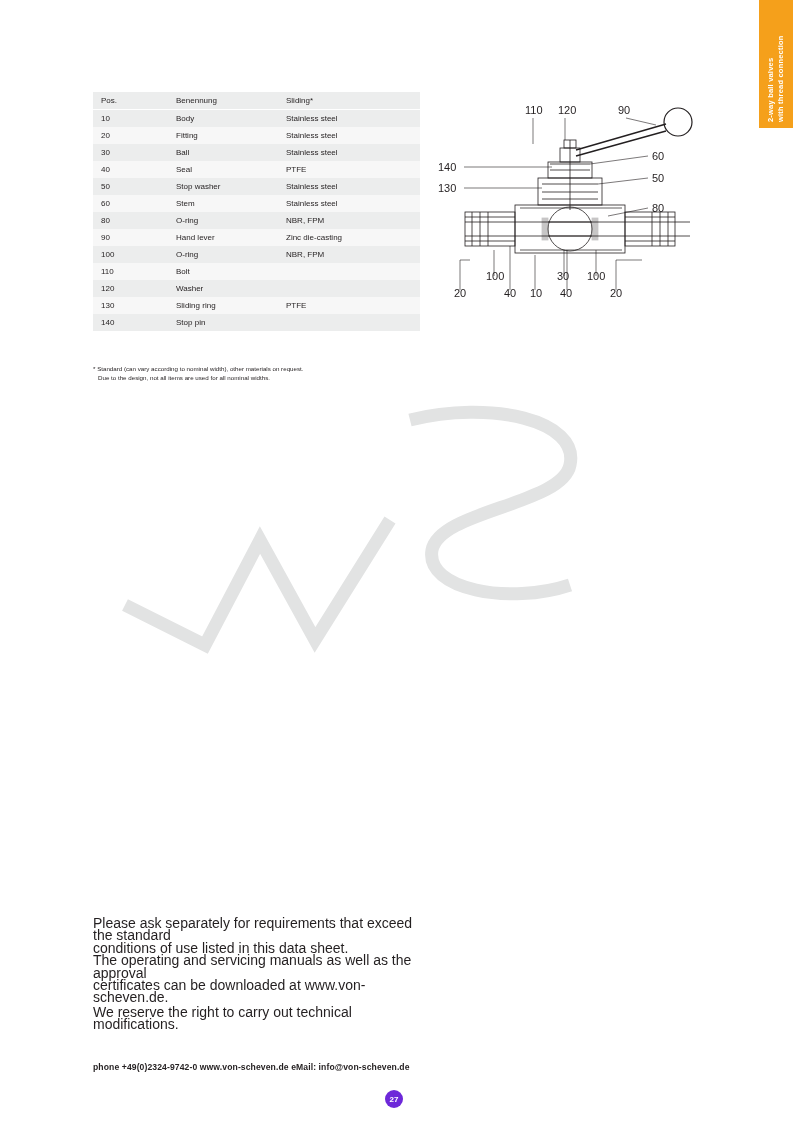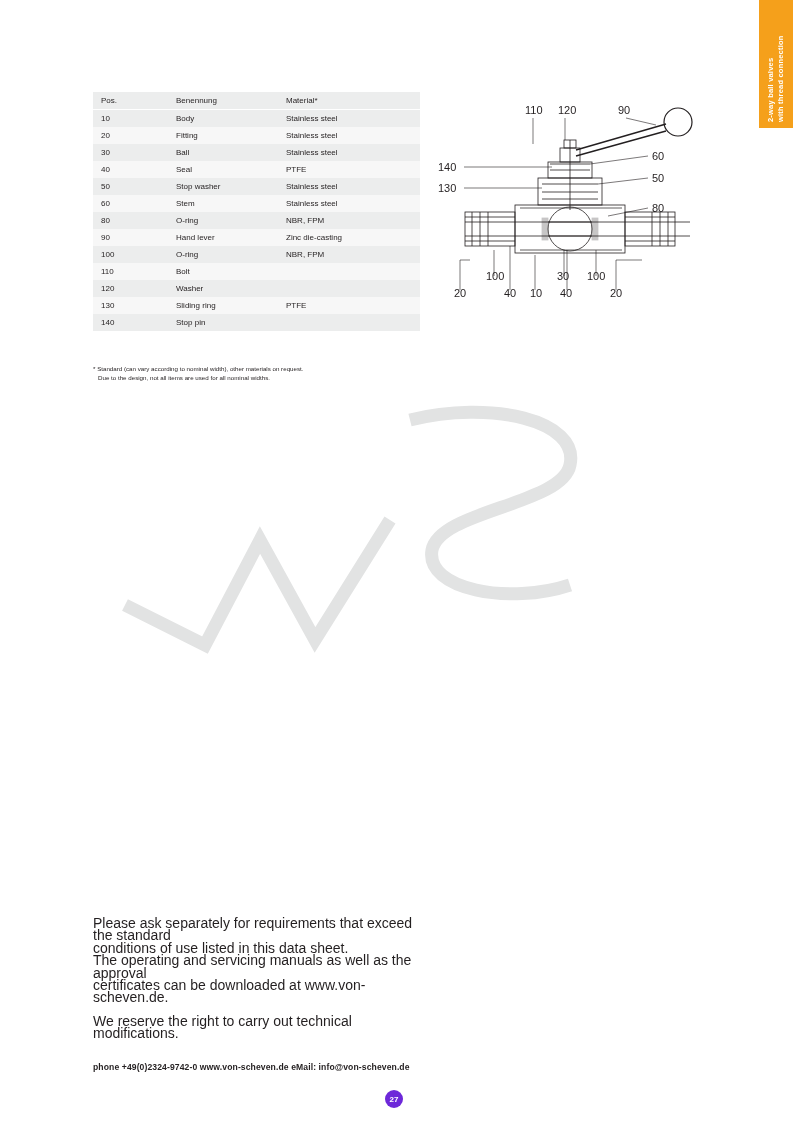--- a/index.html
+++ b/index.html
@@ -120,21 +120,21 @@
   
   .footer-block {
     position: absolute;
     left: 93px;
     top: 917px;
     width: 330px;
     font-size: 14px;
     line-height: 12.4px;
   }
   .footer-block p { margin: 0; }
-  .footer-block p.gap { margin-top: 11px; }
+  .footer-block p.gap { margin-top: 2px; }
 
   .contact {
     position: absolute;
     left: 93px;
     top: 1062px;
     font-size: 8.6px;
     font-weight: bold;
     letter-spacing: 0.1px;
   }
   .contact span { }
@@ -177,21 +177,21 @@
 <table class="parts">
   <colgroup>
       <col class="c1">
       <col class="c2">
       <col class="c3">
     </colgroup>
   <thead>
     <tr>
       <th>Pos.</th>
       <th>Benennung</th>
-      <th>Material*</th>
+      <th>Sliding*</th>
     </tr>
   </thead>
   <tbody>
     <tr>
       <td>10</td>
       <td>Body</td>
       <td>Stainless steel</td>
     </tr>
     <tr>
       <td>20</td>

